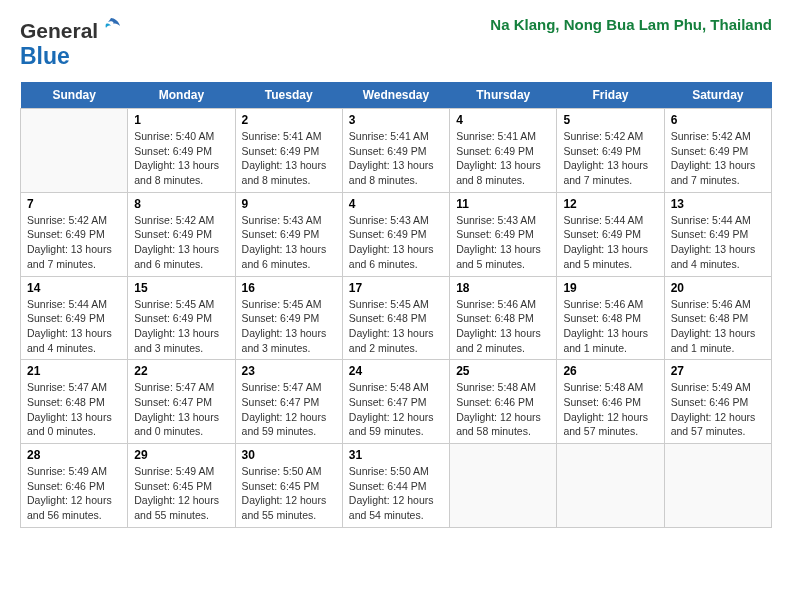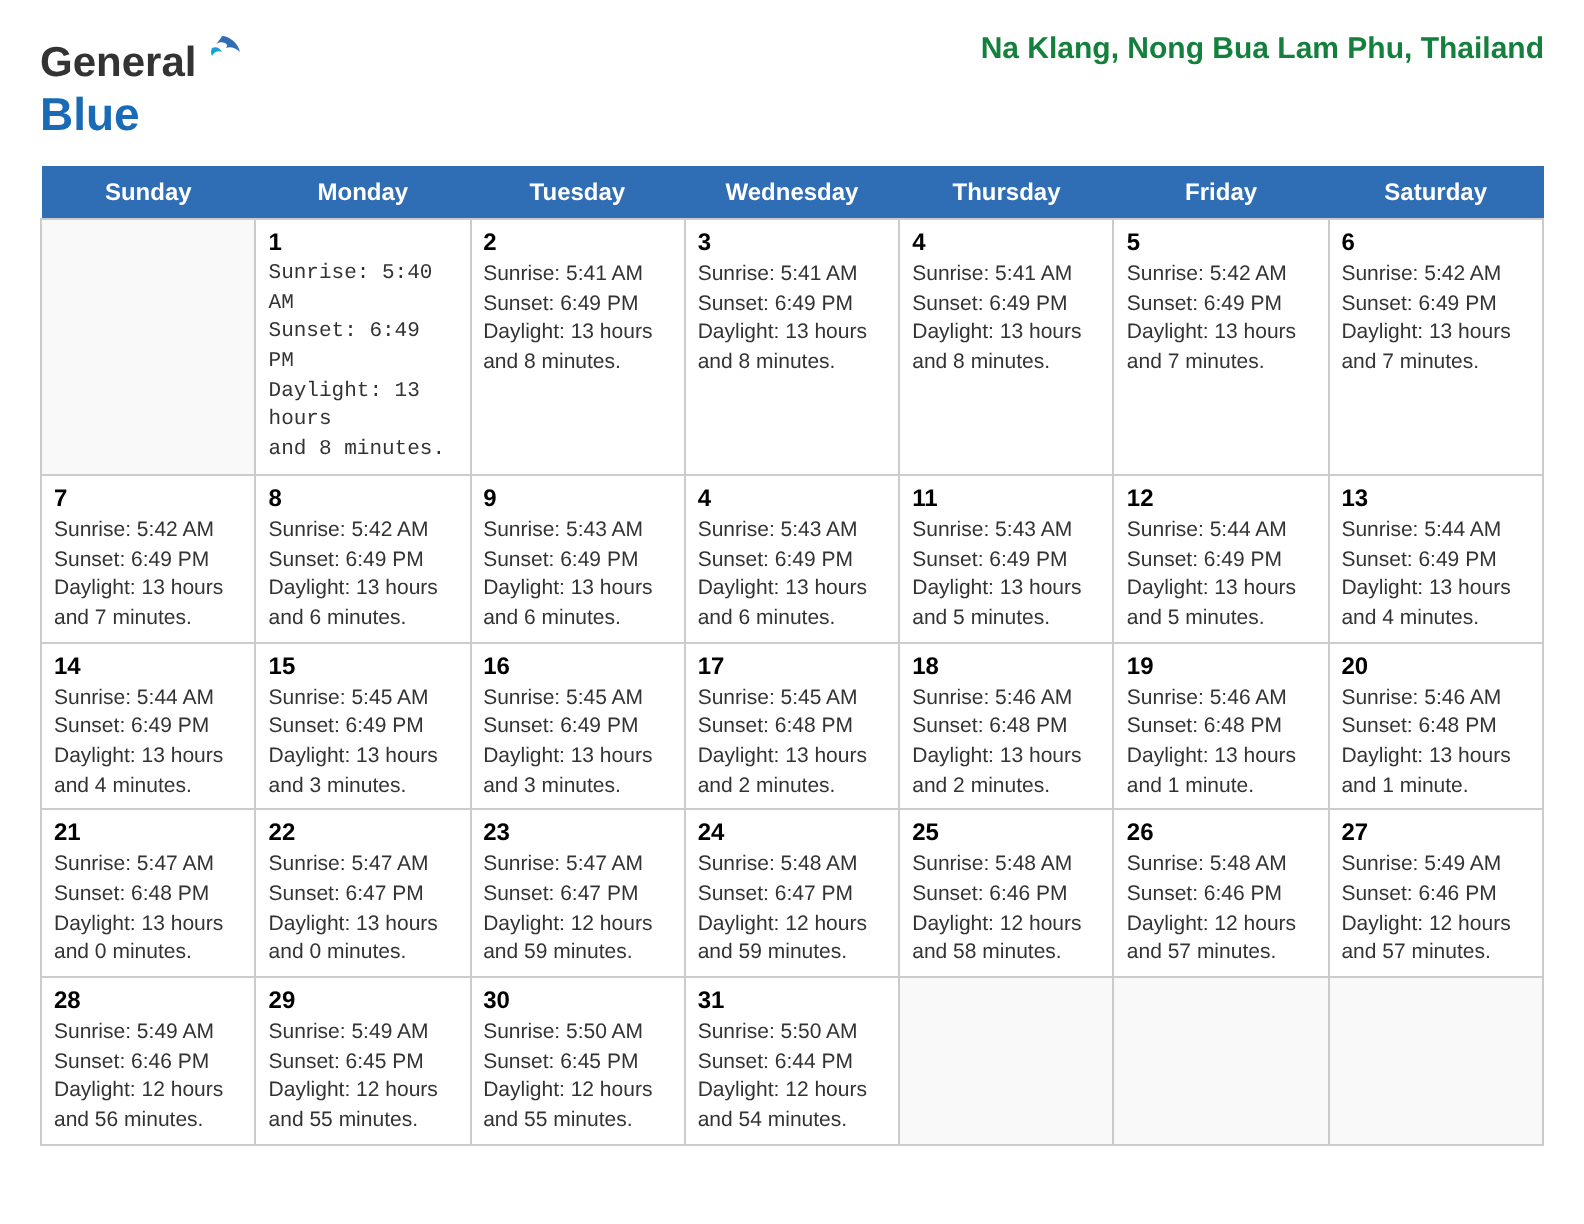--- a/index.html
+++ b/index.html
@@ -113,21 +113,21 @@
       <th>Thursday</th>
       <th>Friday</th>
       <th>Saturday</th>
     </tr>
   </thead>
   <tbody id="calendar-body">
   <tr>
         <td class="empty-cell"></td>
         <td>
           <span class="day-number">1</span>
-          <div class="day-info" style="white-space: pre-wrap; font-family: Liberation Mono, monospace;">Sunrise: 5:40 AM
+          <div class="day-info" style="white-space: pre-wrap;">Sunrise: 5:40 AM
 Sunset: 6:49 PM
 Daylight: 13 hours
 and 8 minutes.</div>
         </td>
         <td>
           <span class="day-number">2</span>
           <div class="day-info" style="white-space: pre-wrap;">Sunrise: 5:41 AM
 Sunset: 6:49 PM
 Daylight: 13 hours
 and 8 minutes.</div>

